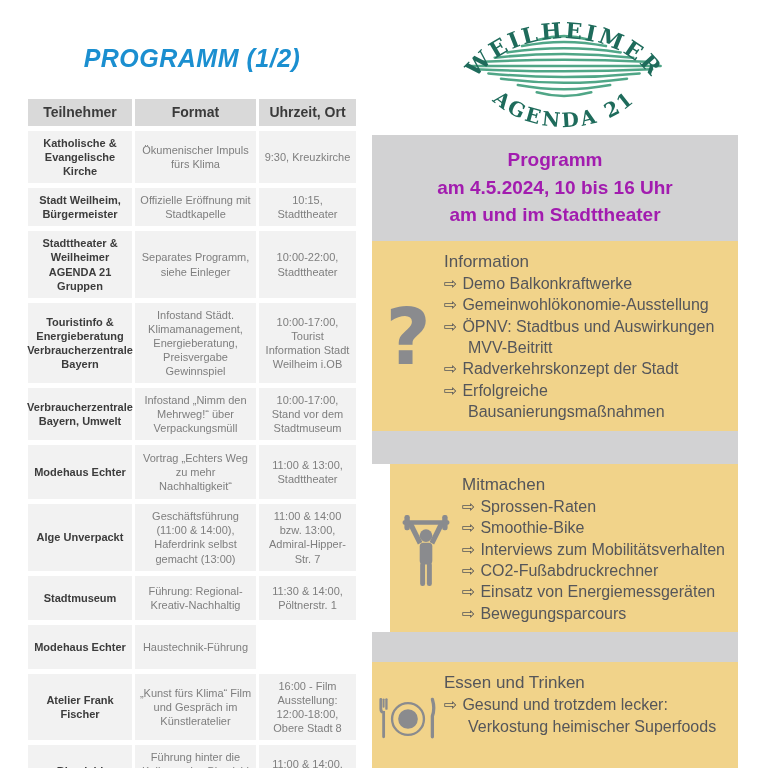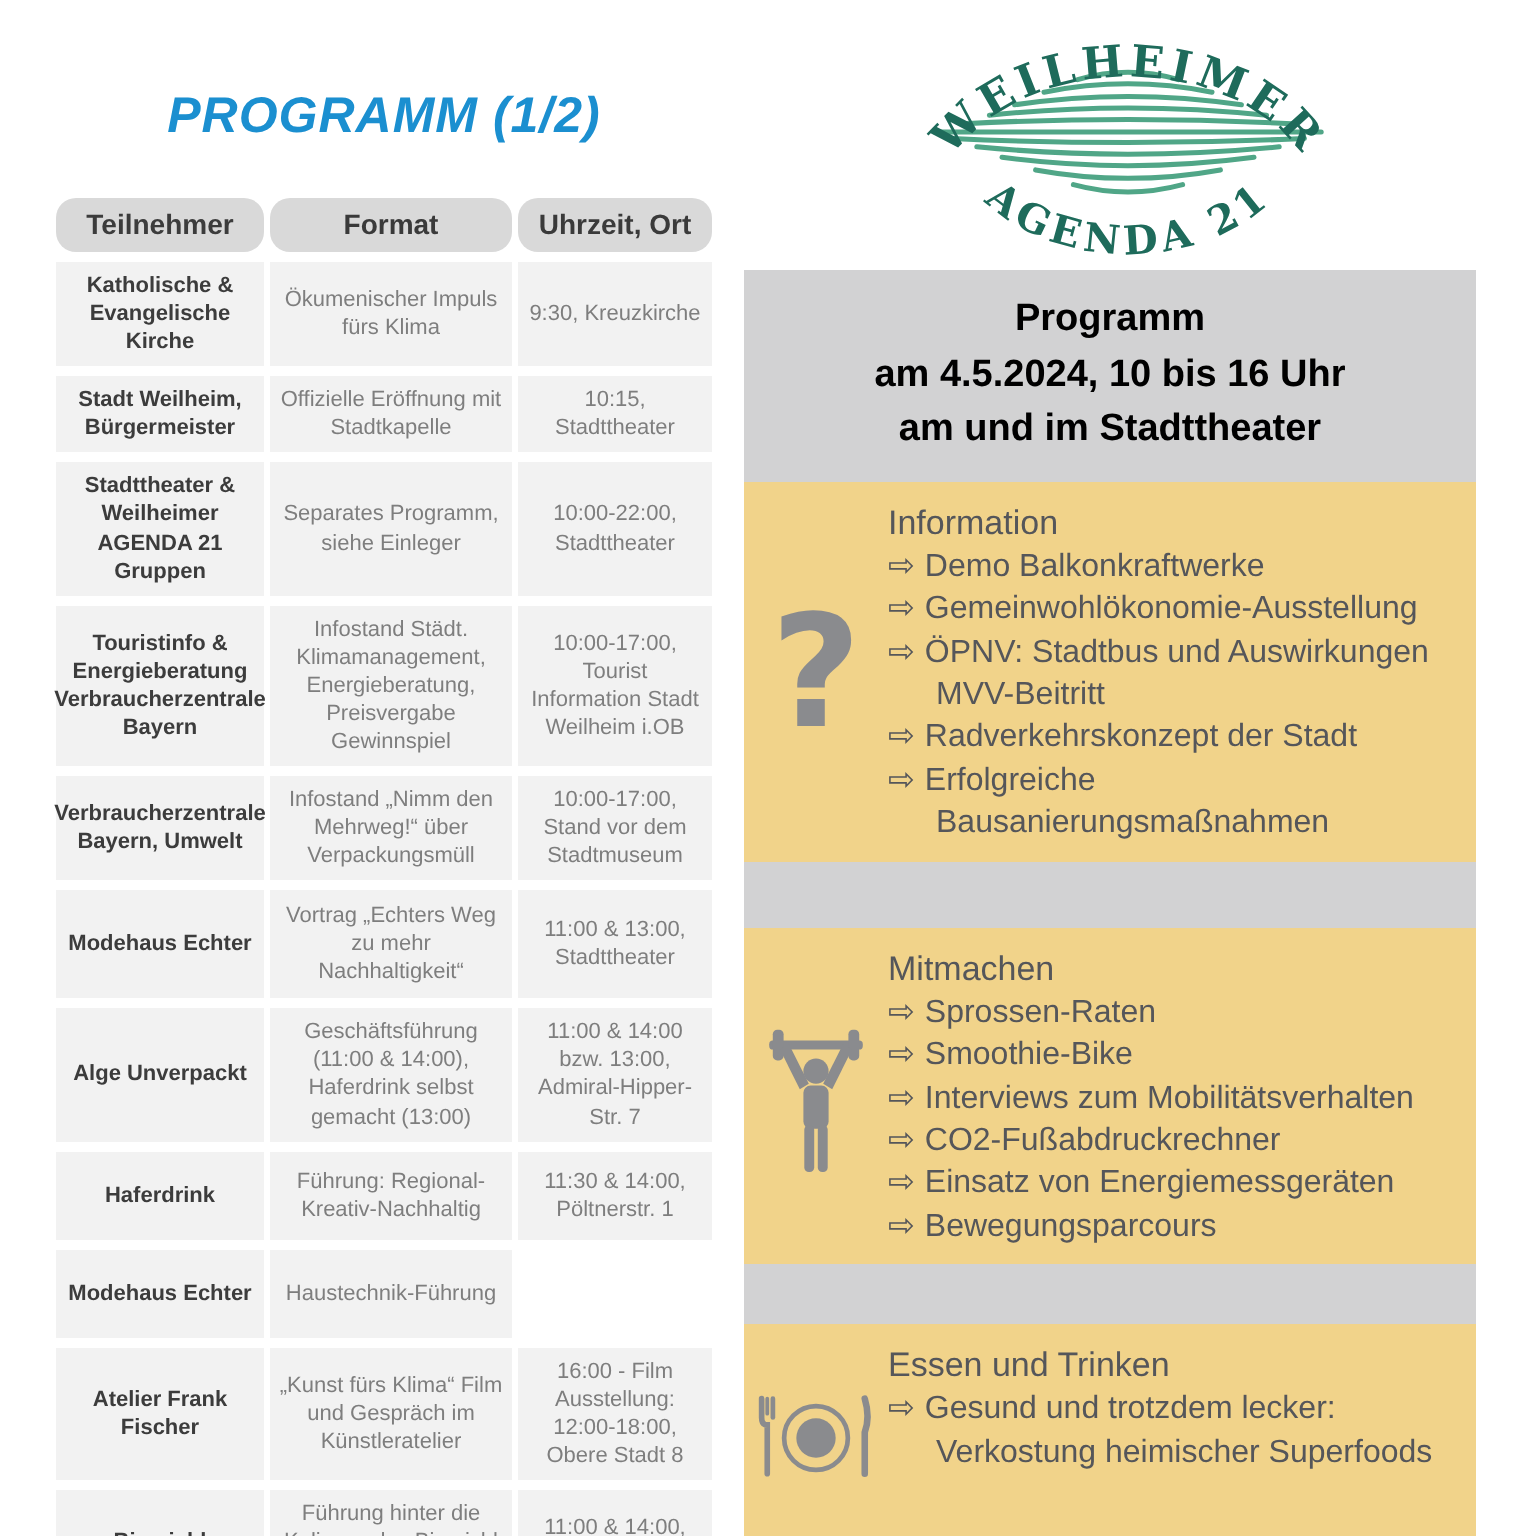--- a/index.html
+++ b/index.html
@@ -22,40 +22,40 @@
   }
   .ptable{width:328px;}
   .prow{display:grid;grid-template-columns:104px 121px 97px;column-gap:3px;margin-bottom:5px;}
   .pcell{
     background:var(--cell-gray);display:flex;align-items:center;justify-content:center;
     text-align:center;padding:5px 4px;font-size:11px;line-height:1.28;color:var(--text-light);
   }
   .prow .pcell:first-child{font-weight:700;color:var(--text-dark);}
   .phead .pcell{
     background:var(--header-cell-gray);font-size:14px;font-weight:600;color:#3a3a3a;
-    min-height:27px;padding:4px;border-radius:10px;
+    min-height:27px;padding:4px;
   }
   .r0{min-height:37px}.r1{min-height:38px}.r2{min-height:46px}.r3{min-height:62px}
   .r4{min-height:46px}.r5{min-height:54px}.r6{min-height:50px}.r7{min-height:44px}
   .r8{min-height:44px}.r9{min-height:52px}.r10{min-height:44px}
   .r0,.r1,.r2,.r3,.r4,.r5,.r6,.r7,.r8,.r9,.r10{}
   
   .logo{position:absolute;left:448px;top:2px;width:232px;height:126px;}
   
   .panel{position:absolute;left:372px;top:135px;width:366px;}
   .panel-header{
     background:var(--panel-gray);text-align:center;padding:11px 20px 12px;
-    font-size:19px;font-weight:700;color:#000000;line-height:1.45;
+    font-size:19px;font-weight:700;color:#a21caf;line-height:1.45;
   }
   .sec{
     background:var(--panel-yellow);display:grid;grid-template-columns:72px 1fr;
     padding:11px 10px 8px 0;
   }
   .sec-info{min-height:181px;}
-  .sec-mit{min-height:160px;}
+  .sec-mit{min-height:160px;margin-left:18px;}
   .sec-essen{min-height:111px;}
   .sec-icon{display:flex;align-items:center;justify-content:center;}
   .qmark{font-size:78px;font-weight:700;color:var(--icon-gray);line-height:1;font-family:"DejaVu Sans",sans-serif;}
   .sec-title{font-size:17px;font-weight:400;color:var(--text-mid);margin-bottom:1px;}
   .sec-list{list-style:none;}
   .sec-list li{
     font-size:16px;color:var(--text-mid);line-height:1.34;
     padding-left:24px;text-indent:-24px;
   }
   .arr{margin-right:5px;}
@@ -111,21 +111,21 @@
     <div class="pcell">11:00 &amp; 13:00, Stadttheater</div>
   </div>
 
   <div class="prow r6">
     <div class="pcell">Alge Unverpackt</div>
     <div class="pcell">Geschäftsführung (11:00 &amp; 14:00), Haferdrink selbst gemacht (13:00)</div>
     <div class="pcell">11:00 &amp; 14:00 bzw. 13:00, Admiral-Hipper-Str. 7</div>
   </div>
 
   <div class="prow r7">
-    <div class="pcell">Haferdrink</div>
+    <div class="pcell">Stadtmuseum</div>
     <div class="pcell">Führung: Regional-Kreativ-Nachhaltig</div>
     <div class="pcell">11:30 &amp; 14:00, Pöltnerstr. 1</div>
   </div>
 
   <div class="prow r8">
     <div class="pcell">Modehaus Echter</div>
     <div class="pcell">Haustechnik-Führung</div>
   </div>
 
   <div class="prow r9">

